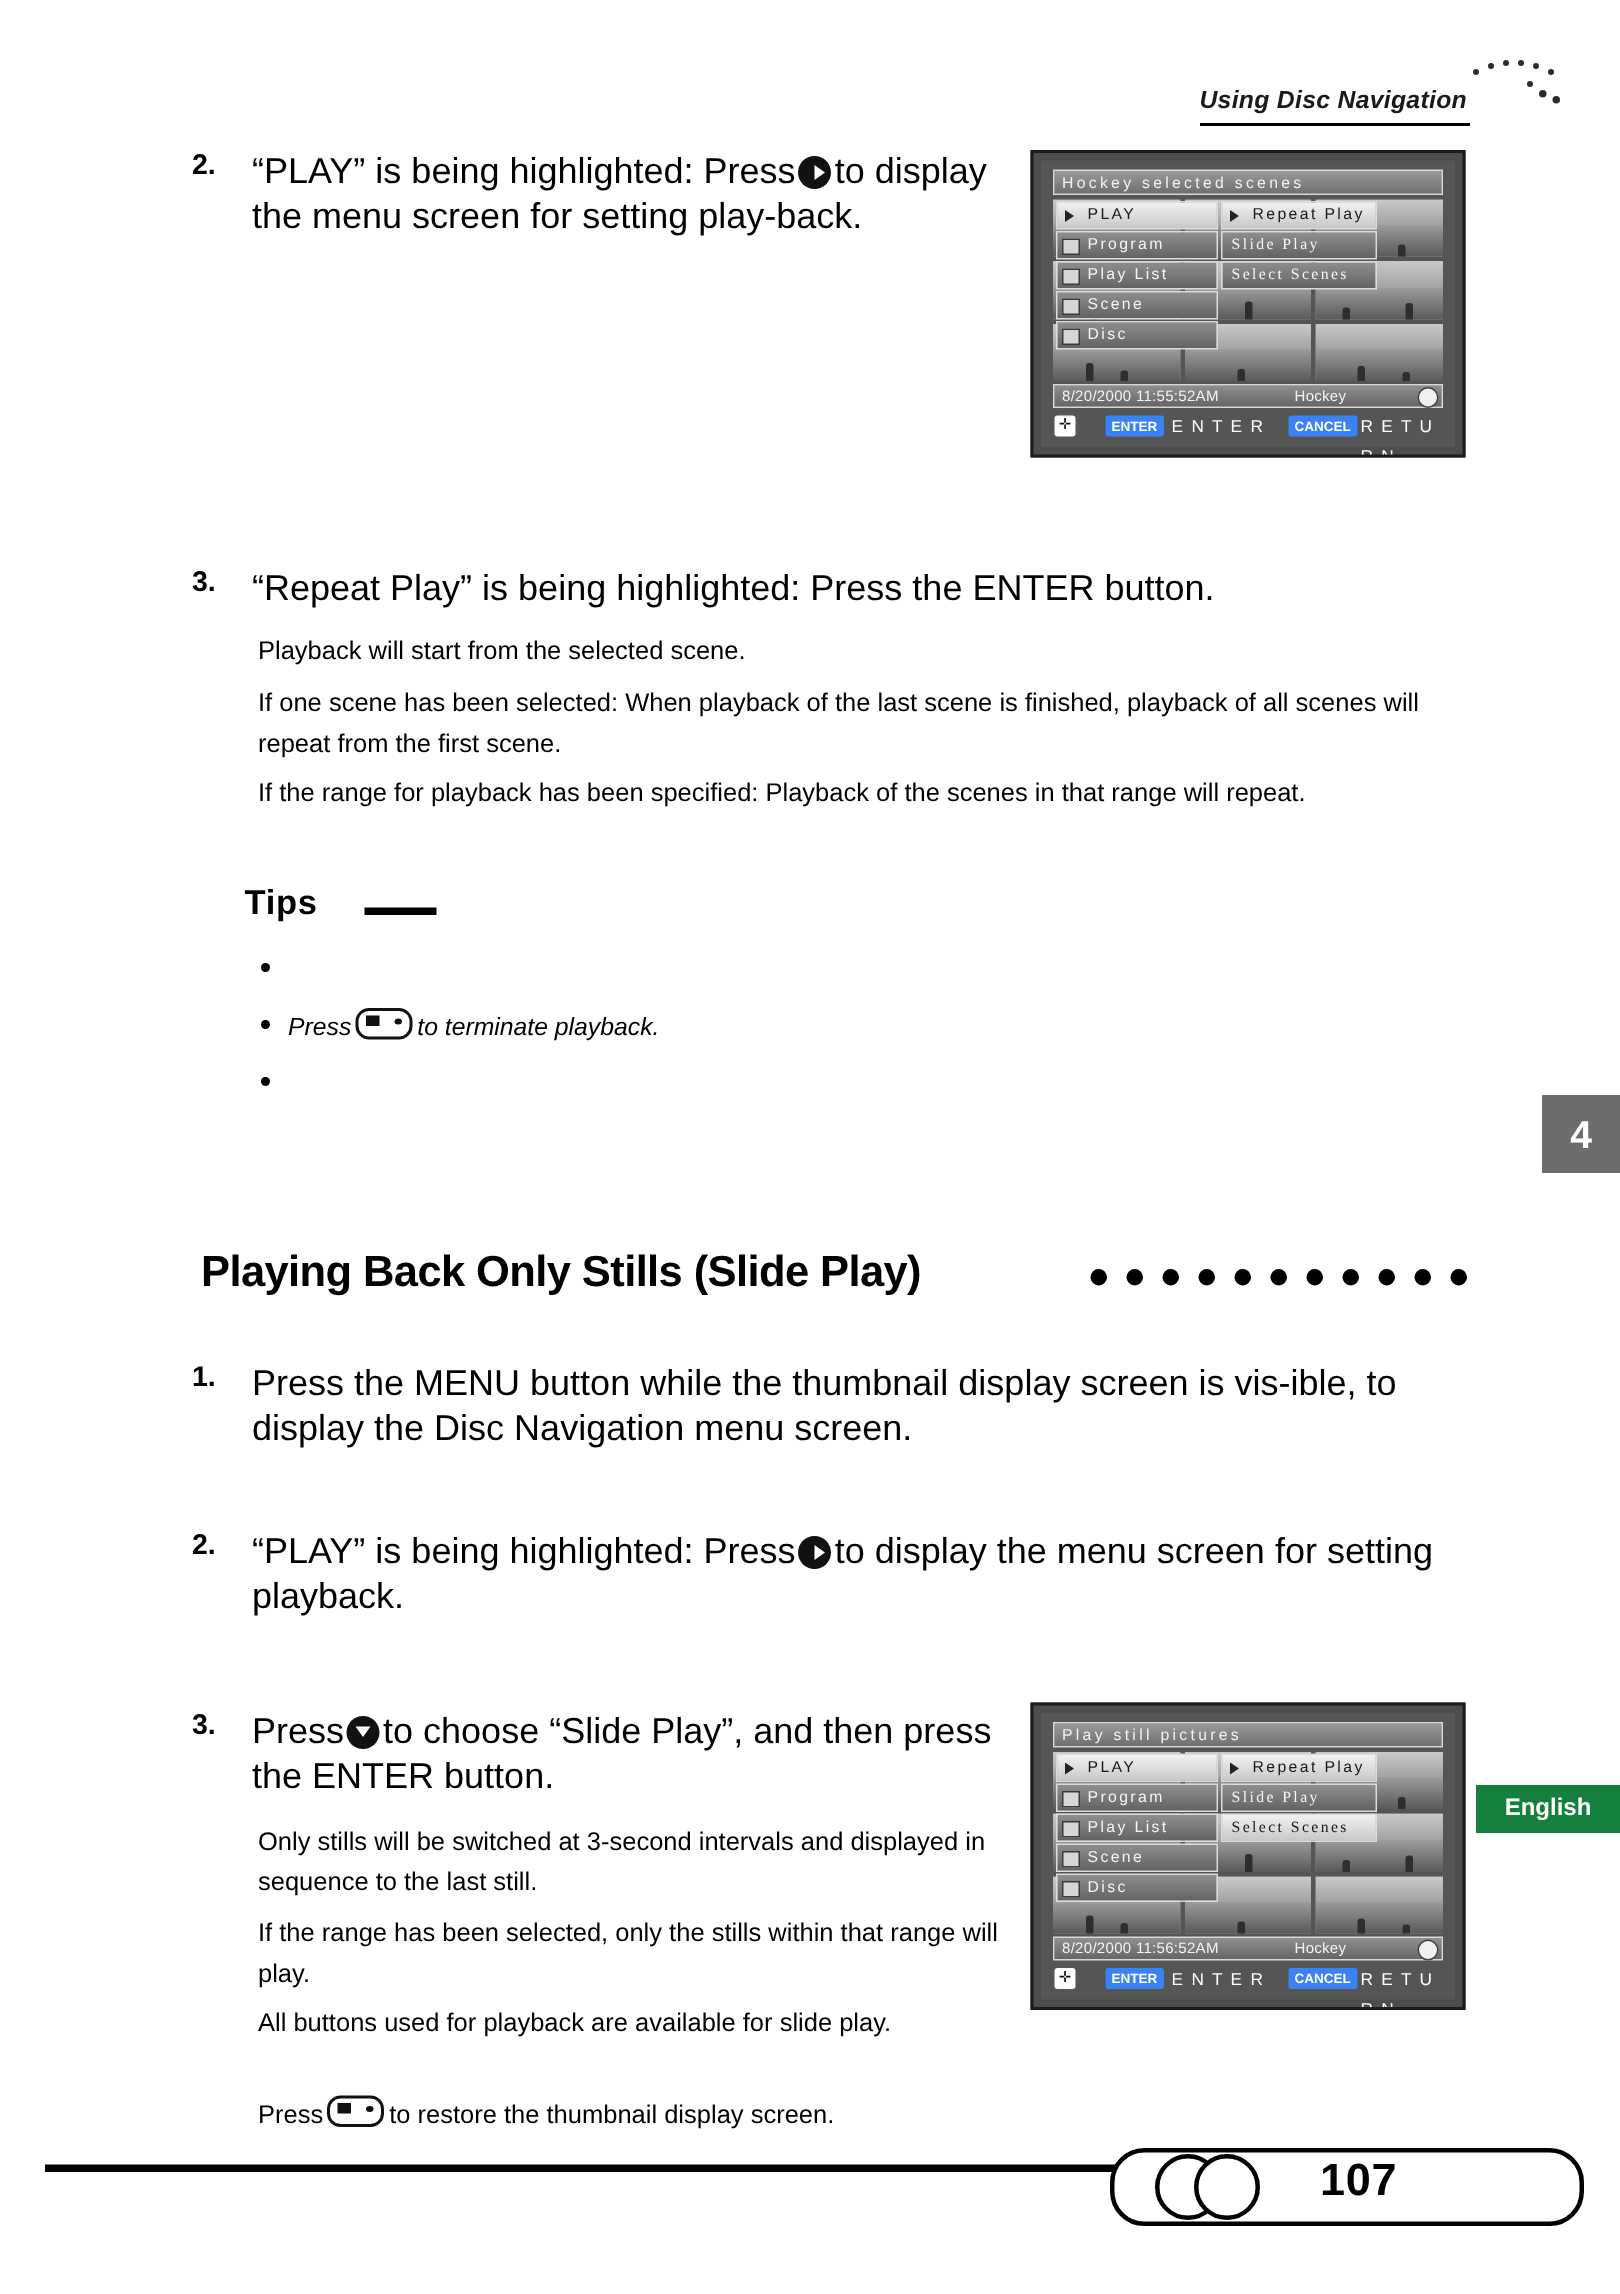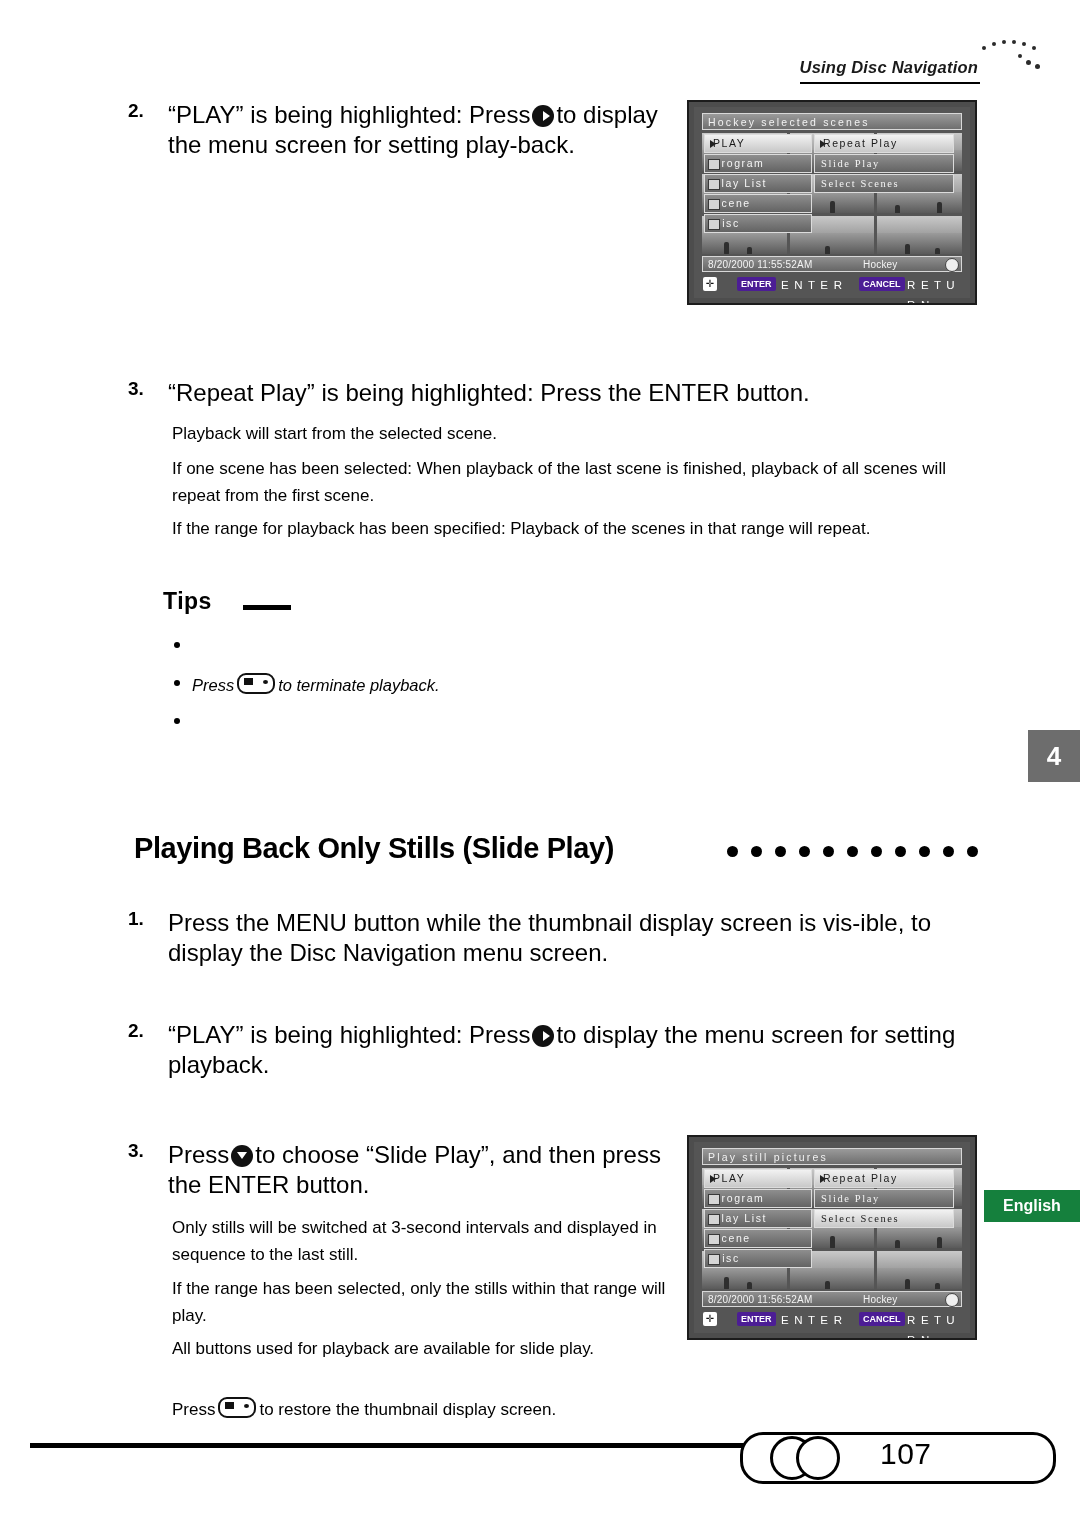--- a/index.html
+++ b/index.html
@@ -259,21 +259,21 @@
     height: 38px;
     border-radius: 50%;
     border: 3px solid #000;
     background: #fff;
   }
   .page-number {
     position: absolute;
     left: 880px;
     top: 1437px;
     font-size: 30px;
-    font-weight: normal;
+    font-weight: bold;
     letter-spacing: 0.5px;
   }
 
   
   .screen {
     position: absolute;
     background: #4d4d4d;
     border: 2px solid #1c1c1c;
     box-sizing: border-box;
     font-family: "Liberation Sans", sans-serif;
@@ -346,32 +346,32 @@
   .menu-col {
     position: absolute;
     left: 10px;
     top: 27px;
     width: 108px;
   }
   .menu-col2 {
     position: absolute;
     left: 120px;
     top: 27px;
-    width: 140px;
+    width: 104px;
   }
   .menu-row {
     height: 19px;
     box-sizing: border-box;
     border: 1px solid #dcdcdc;
     background: linear-gradient(to bottom, #8e8e8e, #636363);
     color: #f5f5f5;
     font-size: 10.5px;
     letter-spacing: 1.6px;
     line-height: 17px;
-    padding-left: 8px;
+    padding-left: 20px;
     margin-bottom: 1px;
     position: relative;
     white-space: nowrap;
   }
   .menu-row.sel {
     background: linear-gradient(to bottom, #f2f2f2, #c8c8c8);
     color: #1a1a1a;
   }
   .menu-row.plain2 {
     padding-left: 6px;
@@ -448,21 +448,21 @@
     color: #111;
     font-size: 10px;
     text-align: center;
     line-height: 14px;
     border-radius: 2px;
   }
   .scr-bottombar .pill {
     position: absolute;
     top: 3px;
     height: 14px;
-    background: #4c1d95;
+    background: #3b82f6;
     color: #fff;
     font-size: 9px;
     font-weight: bold;
     line-height: 14px;
     padding: 0 4px;
     border-radius: 2px;
   }
   .scr-bottombar .txt {
     position: absolute;
     top: 1px;

